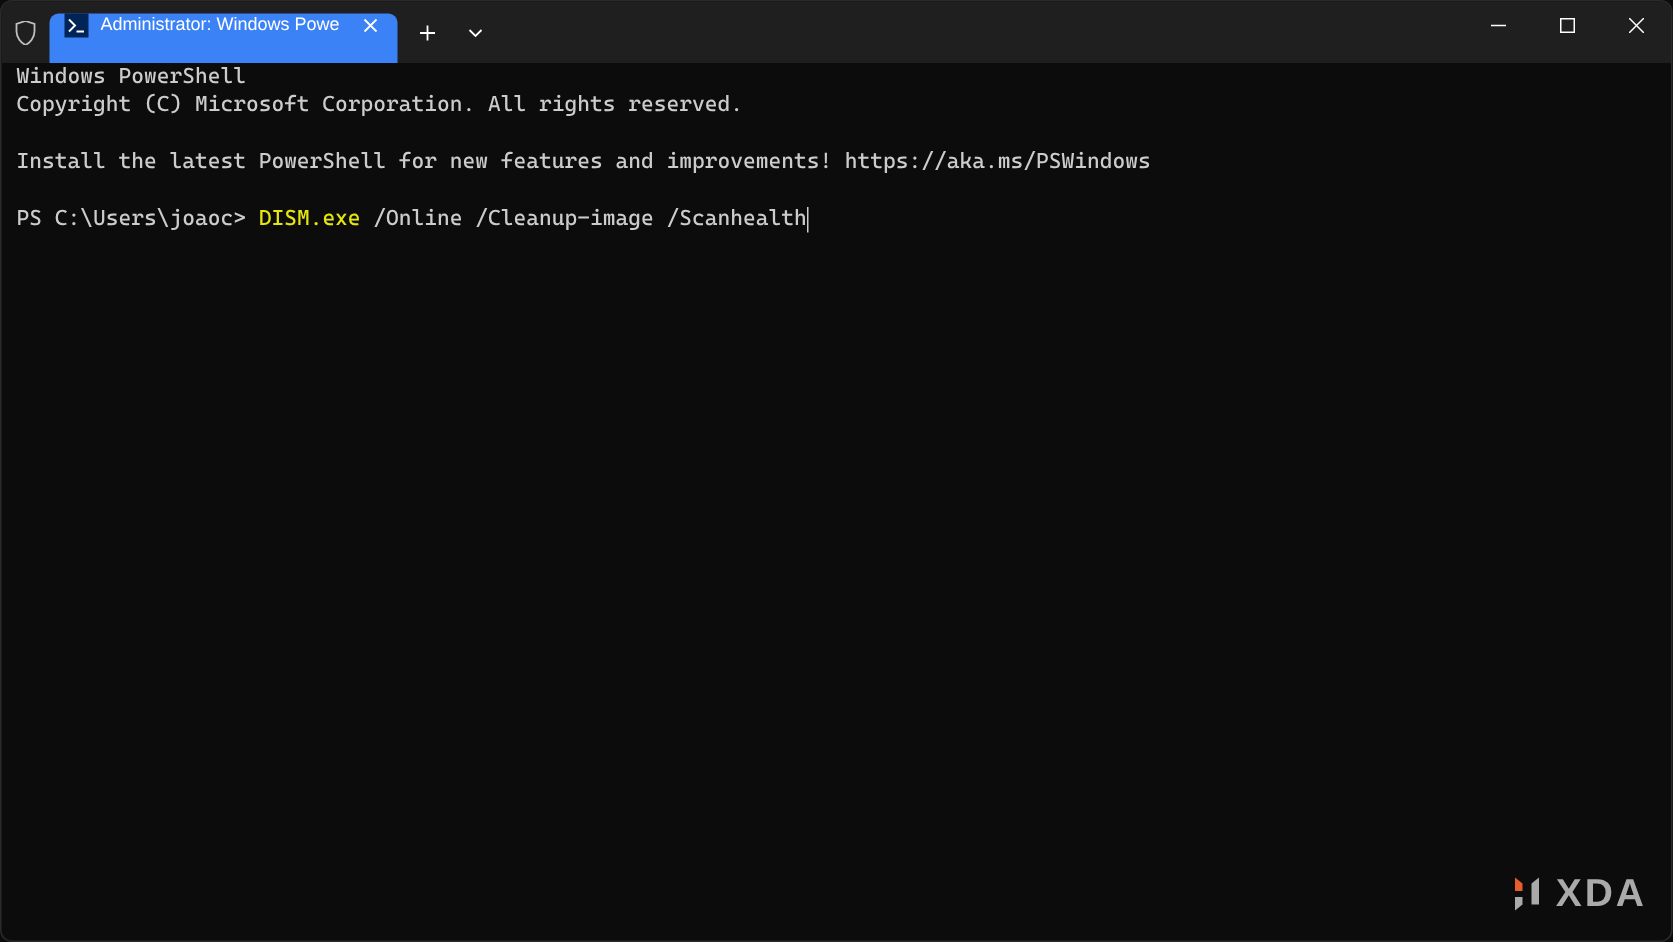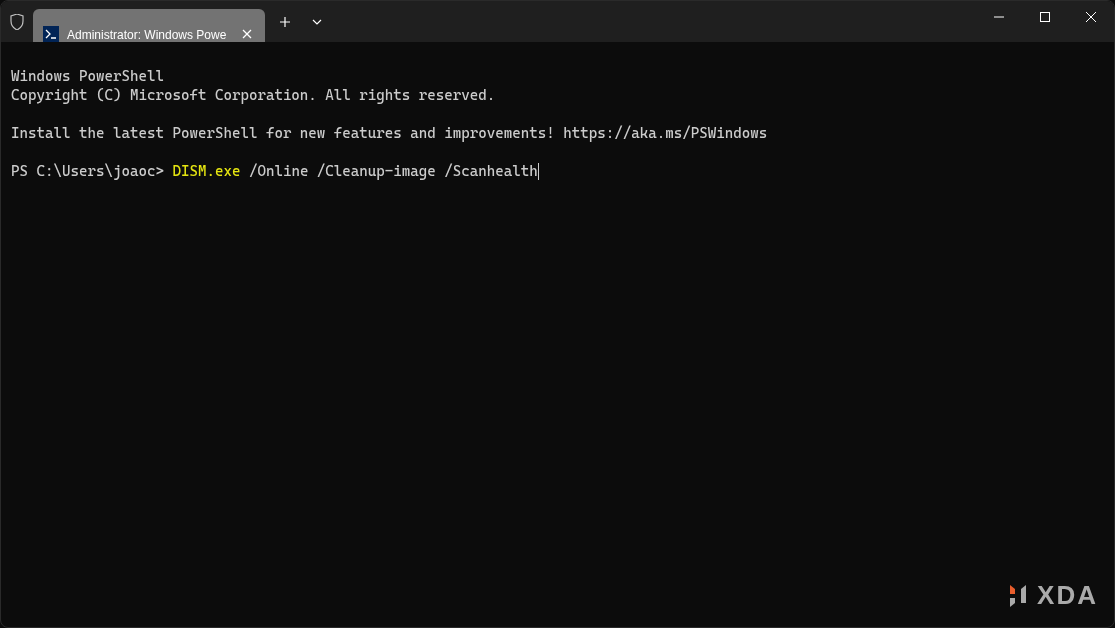--- a/index.html
+++ b/index.html
@@ -28,25 +28,25 @@
   .admin-shield {
     width: 32px;
     height: 100%;
     display: flex;
     align-items: center;
     justify-content: center;
   }
   .tab {
     height: 33px;
     margin-top: 8px;
-    background: #737373;
+    background: #3b82f6;
     border-top-left-radius: 6px;
     border-top-right-radius: 6px;
     display: flex;
-    align-items: flex-end;
+    align-items: flex-start;
     padding: 0 10px 0 10px;
     gap: 8px;
     min-width: 232px;
     position: relative;
   }
   .tab-icon {
     width: 16px;
     height: 16px;
     background: #012456;
     display: flex;
@@ -98,21 +98,21 @@
   .win-btn {
     width: 46px;
     height: 32px;
     display: flex;
     align-items: center;
     justify-content: center;
     color: #ffffff;
     cursor: pointer;
   }
   .terminal {
-    padding: 25px 10px;
+    padding: 0 10px;
     color: #cccccc;
     font-size: 14.5px;
     line-height: 19px;
     white-space: pre;
     font-family: 'Cascadia Mono', 'Consolas', monospace;
   }
   .cmd-exe { color: #e5e510; }
   .cursor-block {
     display: inline-block;
     width: 1px;

